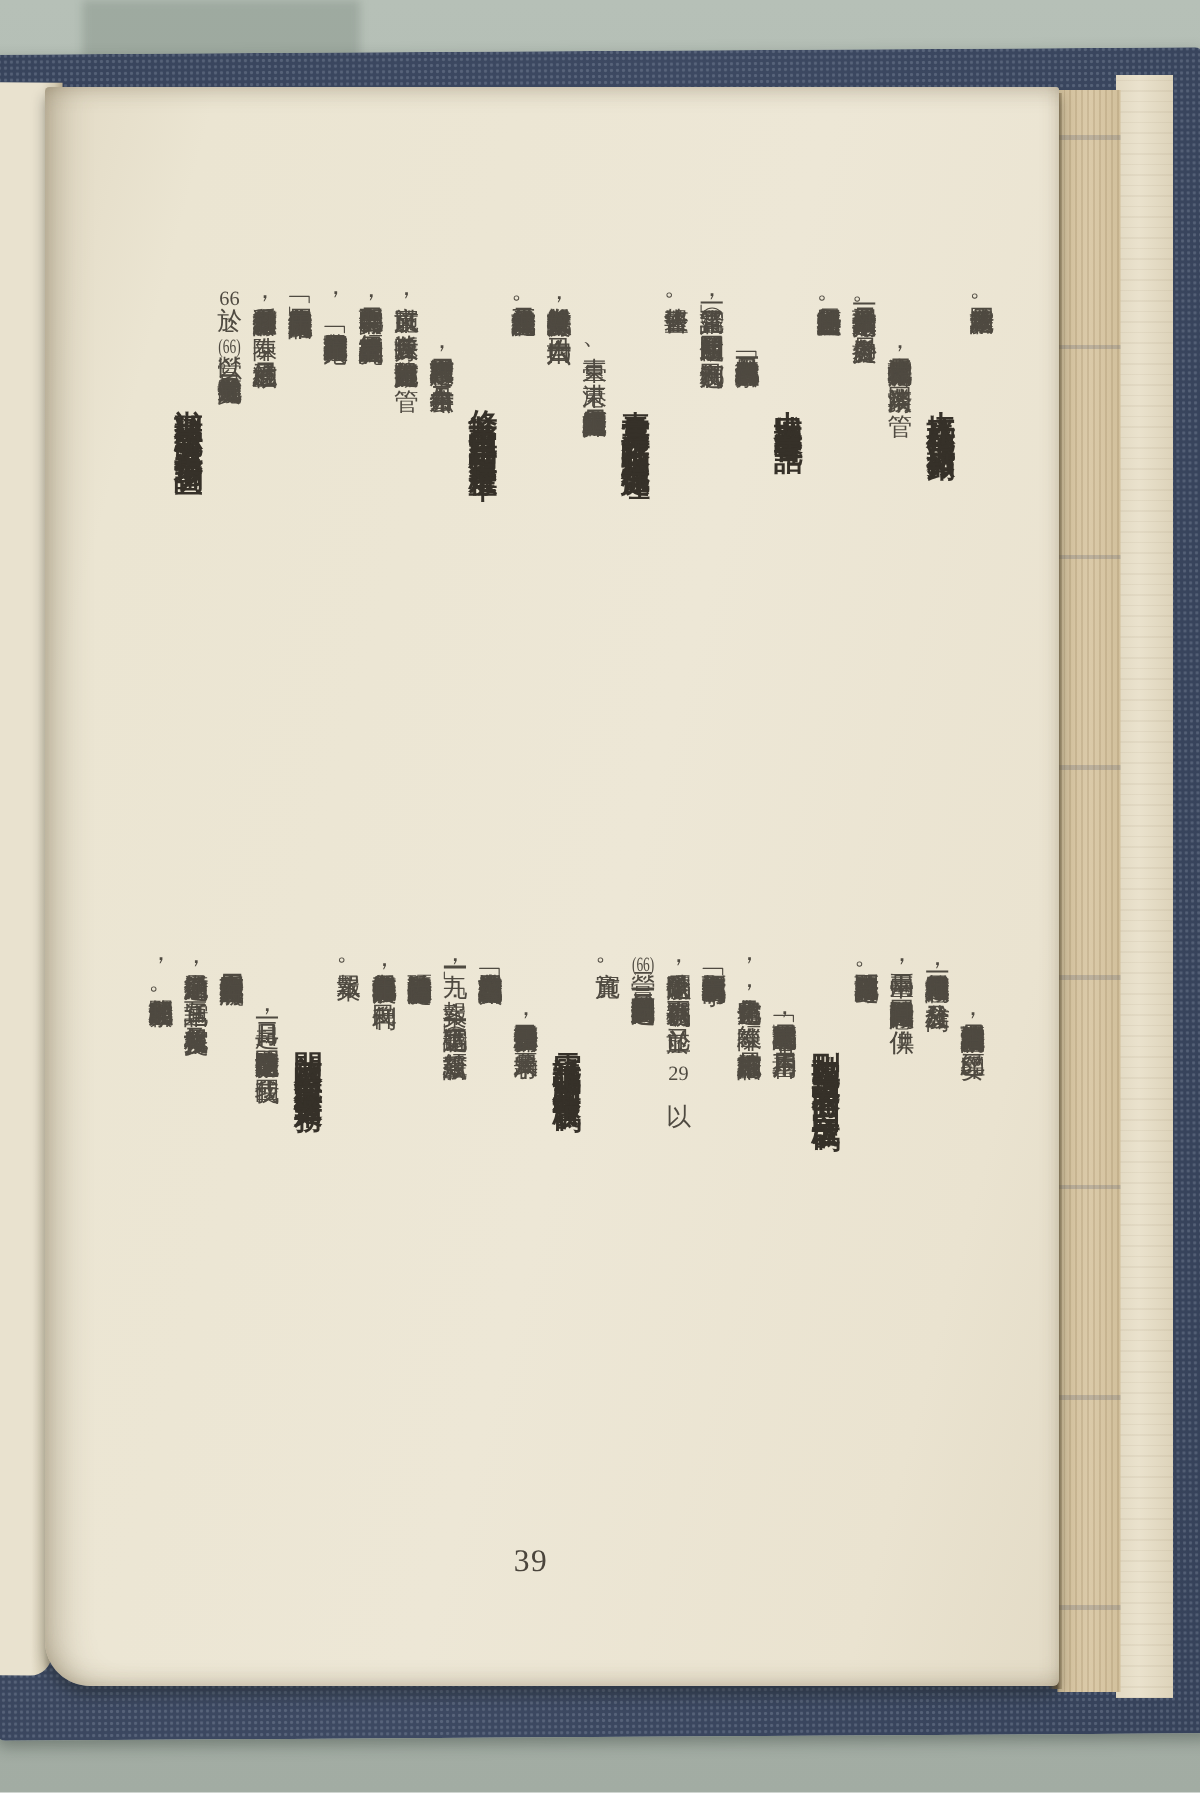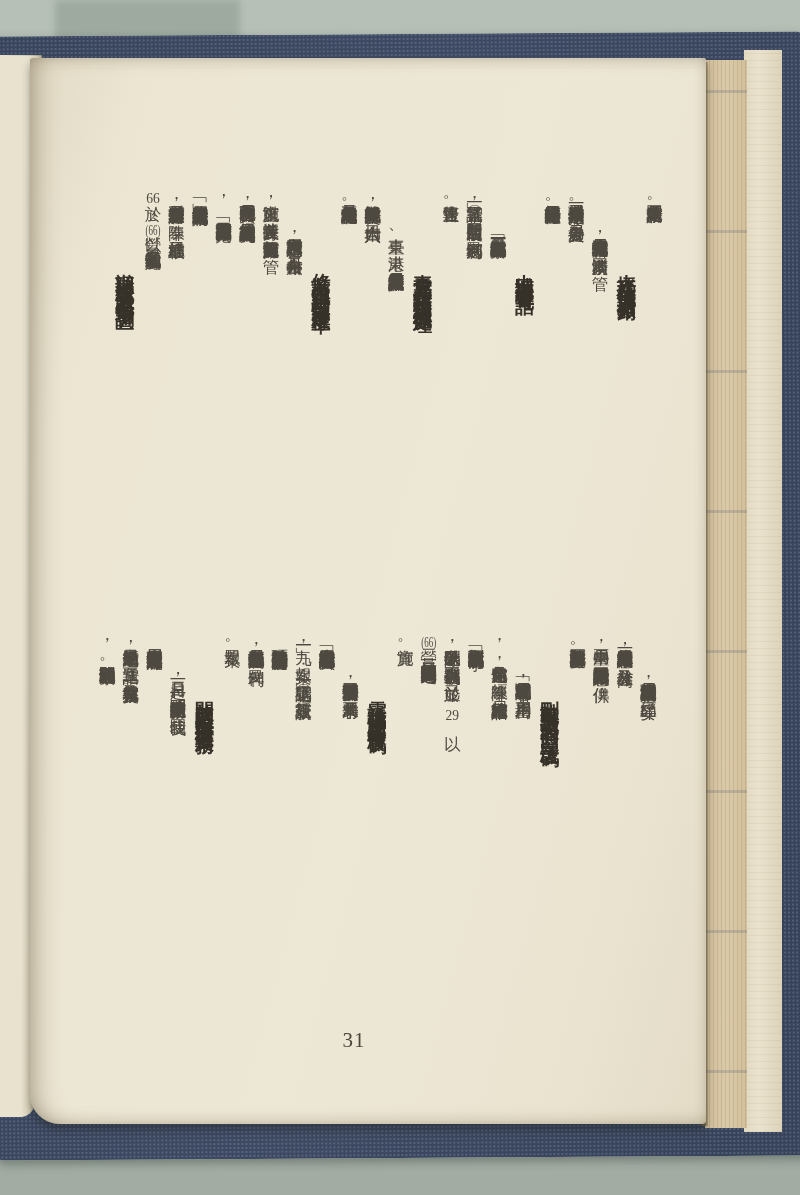--- a/index.html
+++ b/index.html
@@ -158,13 +158,13 @@
     <div class="col">計印妥該項報警號碼牌送請警備總部轉送臺灣省警務處</div>
     <div class="col">與臺北市警察局轉知各地派出所分發用戶裝用，俾利民</div>
     <div class="col">眾報案。</div>
     <div class="col h">開放國際航海衛星通信業務</div>
     <div class="col">　　二月一日起，開放國際航海衛星通信業務，使我國</div>
     <div class="col">用戶利用中美電路與航行於太平洋及大西洋上裝有航海</div>
     <div class="col">衛星通信系統之船舶，互通電話、電報及電報交換業務</div>
     <div class="col">，俾便利船舶與陸地間的加强聯繫。</div>
   </div>
 
-<div class="abs page-number">31</div>
+<div class="abs page-number">39</div>
 
 </body></html>

